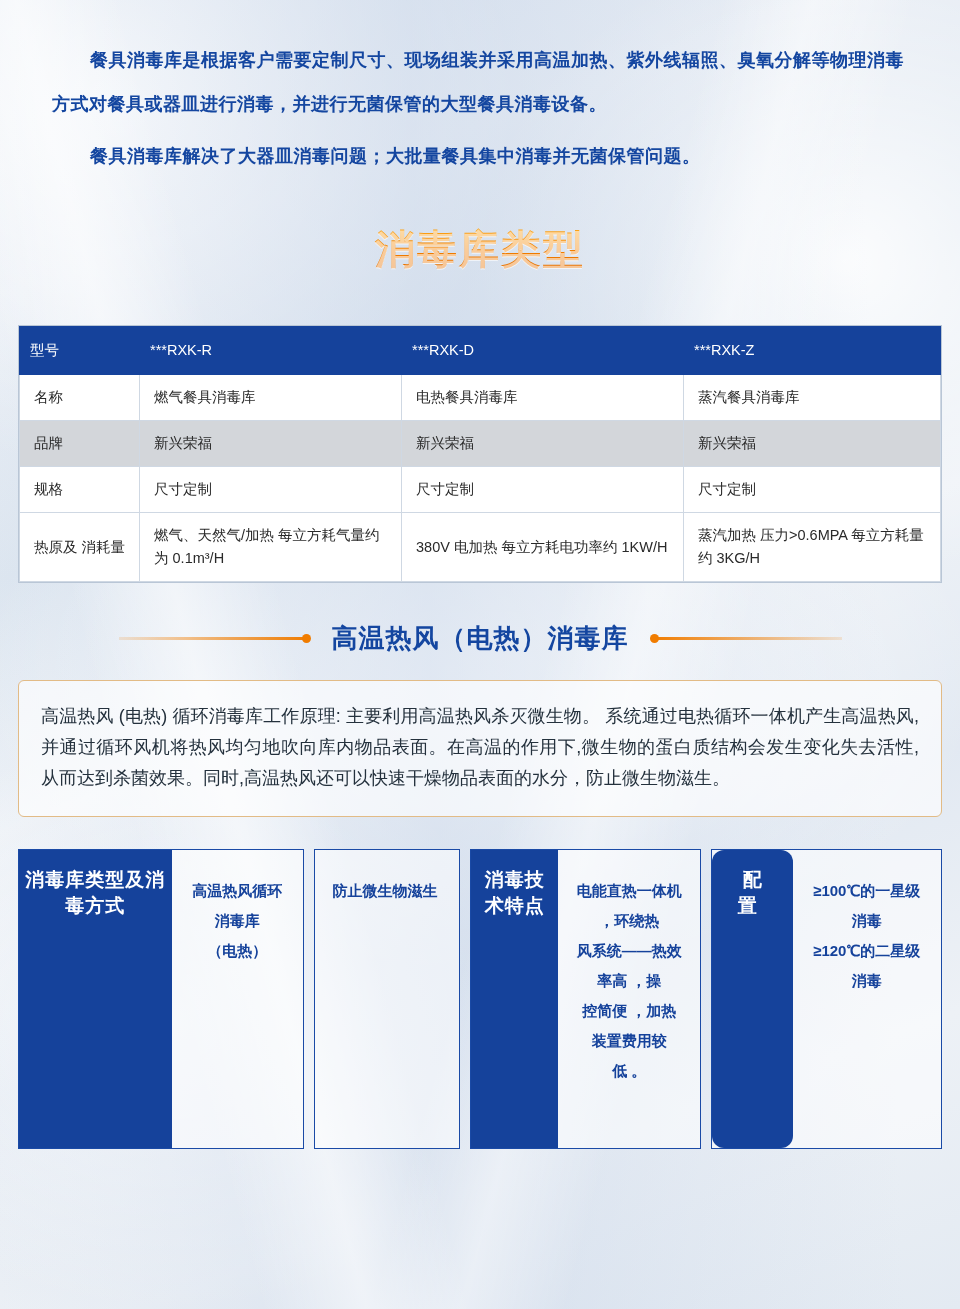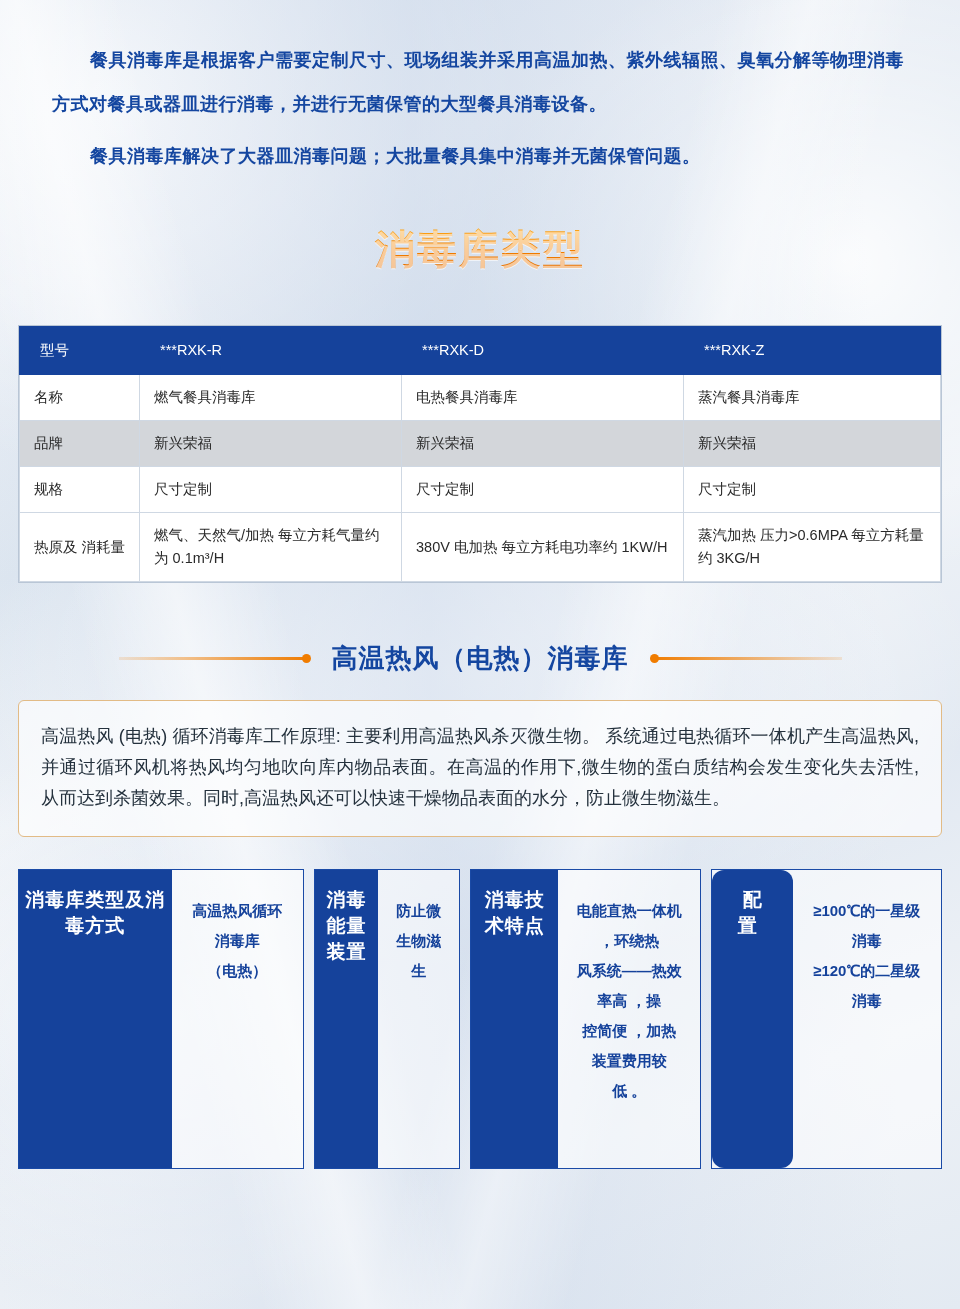--- a/index.html
+++ b/index.html
@@ -80,31 +80,31 @@
     text-align: left;
     vertical-align: middle;
     line-height: 23px;
   }
   table.spec thead th {
     background: #15429b;
     color: #fff;
     font-weight: normal;
     font-size: 14.5px;
     border-color: #15429b;
-    padding: 12px 20px;
+    padding: 12px 10px;
   }
   table.spec tbody tr.alt td { background: #d3d6da; }
   table.spec tbody tr td:first-child { width: 84px; white-space: nowrap; }
   table.spec col.c1 { width: 84px; }
   table.spec col.c2 { width: 262px; }
   table.spec col.c3 { width: 282px; }
 
   
   .divider {
-    margin-top: 58px;
+    margin-top: 38px;
     display: flex;
     align-items: center;
     justify-content: center;
     gap: 23px;
     padding: 0 28px;
   }
   .divider .line {
     height: 3px;
     flex: 0 0 190px;
     background: linear-gradient(90deg, rgba(240,124,0,0.15), #f07c00);
@@ -267,21 +267,20 @@
 
     <div class="card w1">
       <div class="chead">消毒库类型及消毒方式</div>
       <div class="cbody">
         <span class="ln">高温热风循环消毒库</span>
         <span class="ln">（电热）</span>
       </div>
     </div>
 
     <div class="card w2">
-      <div class="chead">消毒能量装置</div>
       <div class="cbody">
         <span class="ln">防止微生物滋生</span>
       </div>
     </div>
 
     <div class="card w3">
       <div class="chead">消毒技术特点</div>
       <div class="cbody">
         <span class="ln">电能直热一体机 ，环绕热</span>
         <span class="ln">风系统——热效率高 ，操</span>

